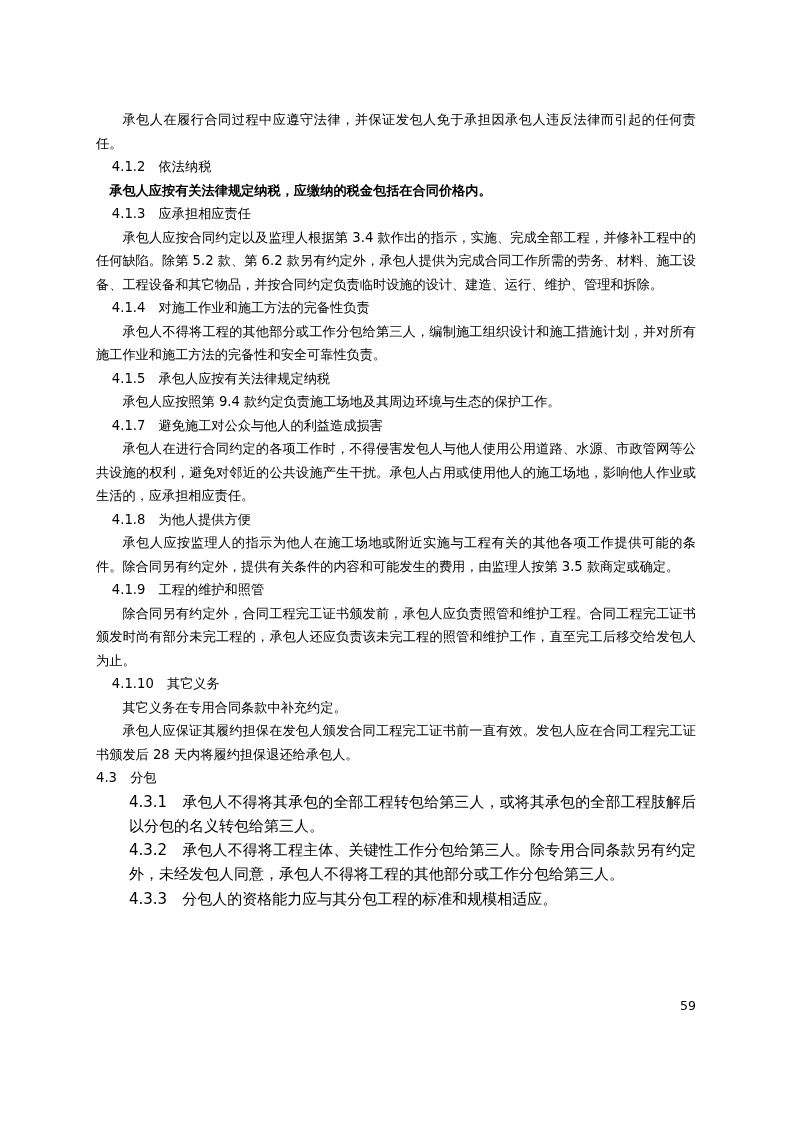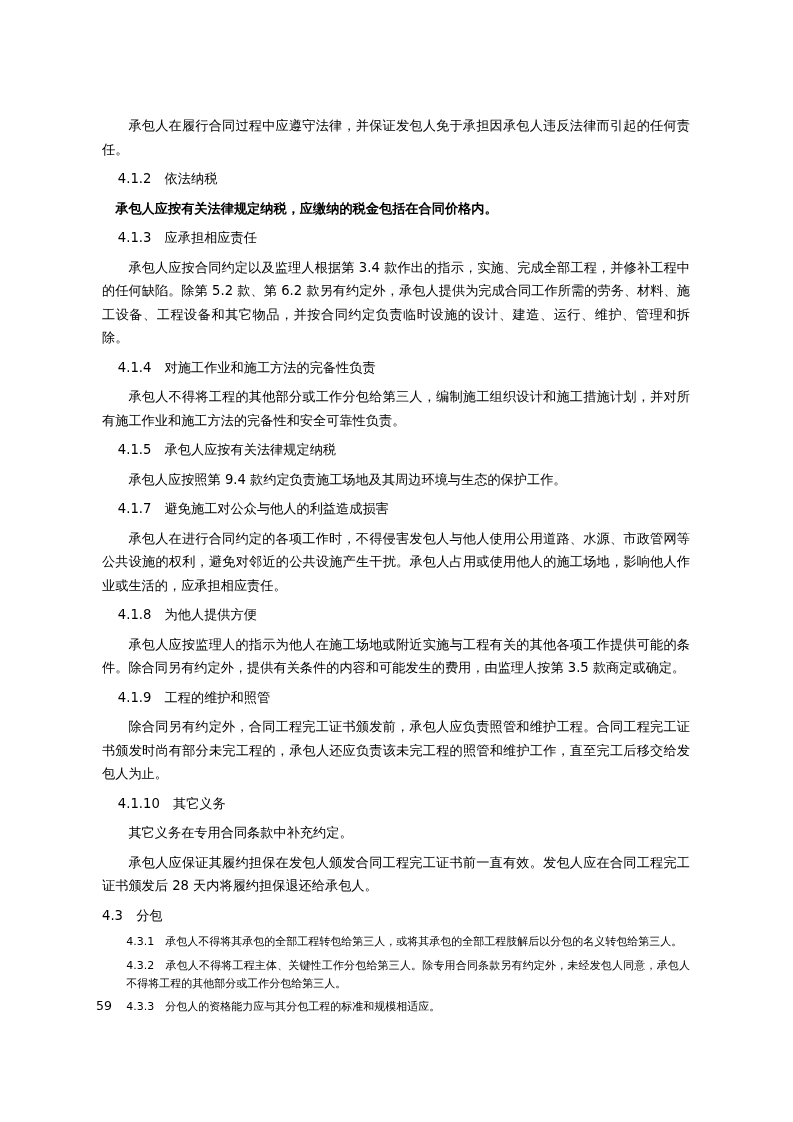--- a/index.html
+++ b/index.html
@@ -18,49 +18,49 @@
     color: #000000;
     overflow: hidden;
   }
   .content {
     position: absolute;
     left: 96px;
     top: 108px;
     width: 600px;
   }
   p {
-    margin: 6px;
+    margin: 0;
     font-size: 13.2px;
     line-height: 1.78;
     text-align: justify;
     text-justify: inter-ideograph;
   }
   .indent2 { text-indent: 2em; }
   .indent1 { text-indent: 1em; font-weight: bold; }
   .hang {
     text-indent: 0;
     padding-left: 2.2em;
     position: relative;
   }
   .small {
-    font-size: 11px;
+    font-size: 15px;
     line-height: 1.62;
   }
   .num-head {
     text-indent: 1.2em;
   }
   .sec-head {
     text-indent: 0;
   }
   .pagenum {
     position: absolute;
     left: 0;
     top: 890px;
     width: 600px;
-    text-align: left;
+    text-align: right;
     font-size: 12.6px;
   }
 </style>
 </head>
 <body>
 
 <div class="page">
   <div class="content">
     <p class="indent2">承包人在履行合同过程中应遵守法律，并保证发包人免于承担因承包人违反法律而引起的任何责任。</p>
     <p class="num-head">4.1.2　依法纳税</p>

